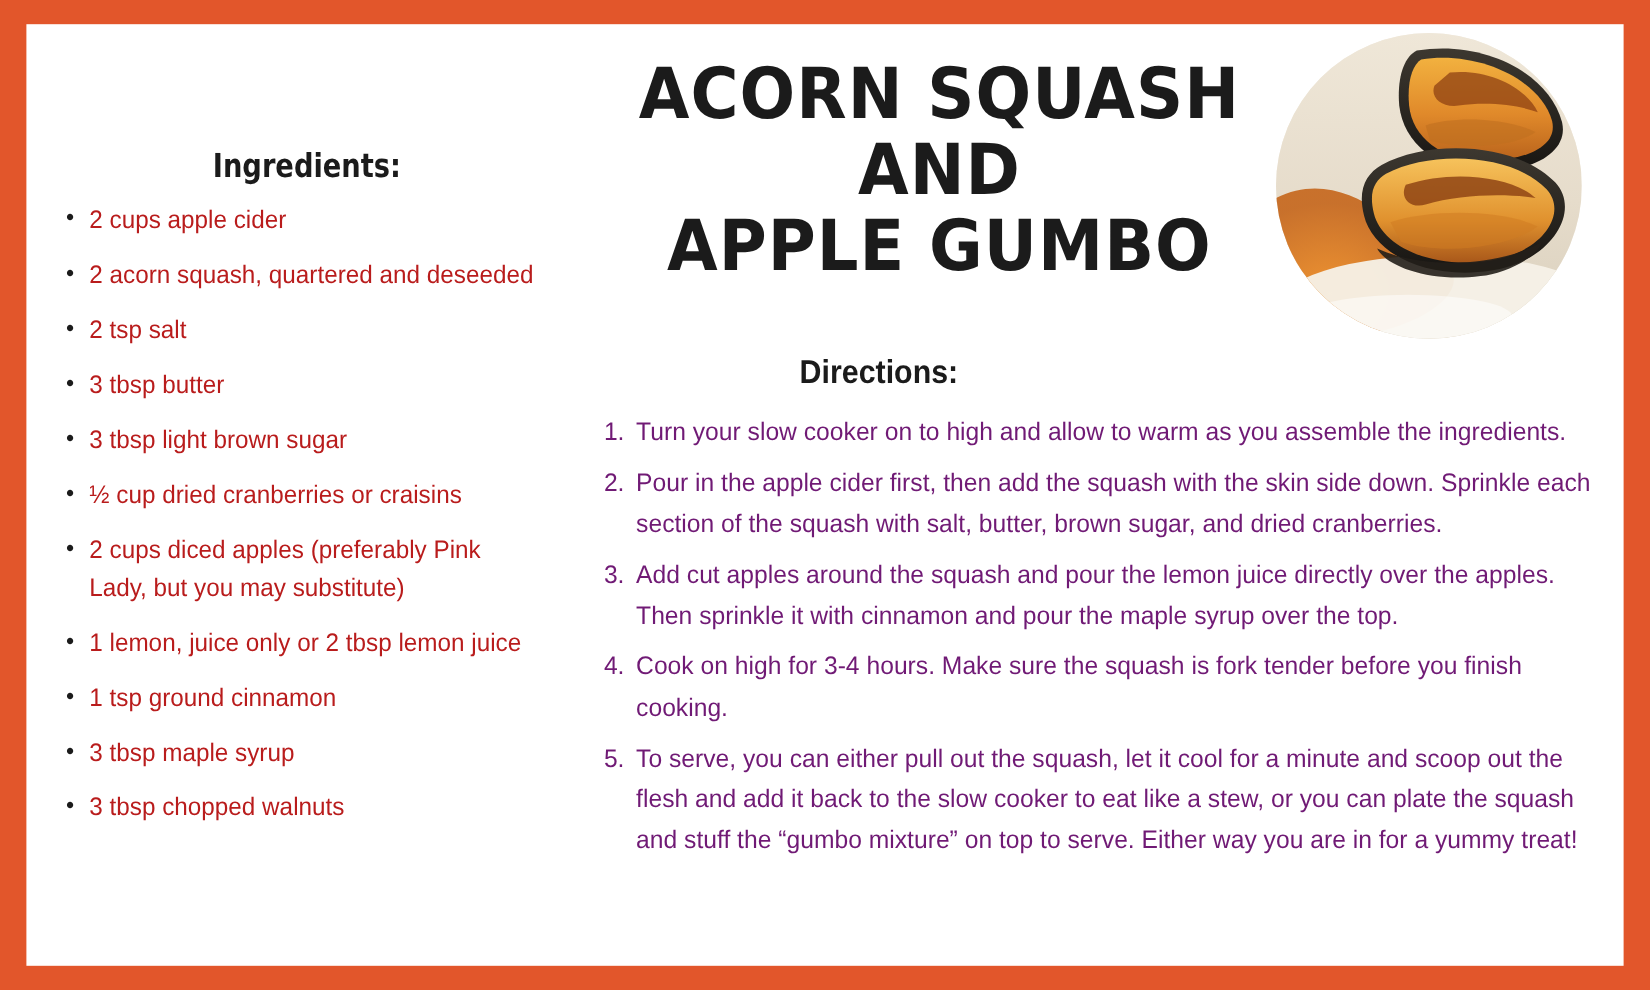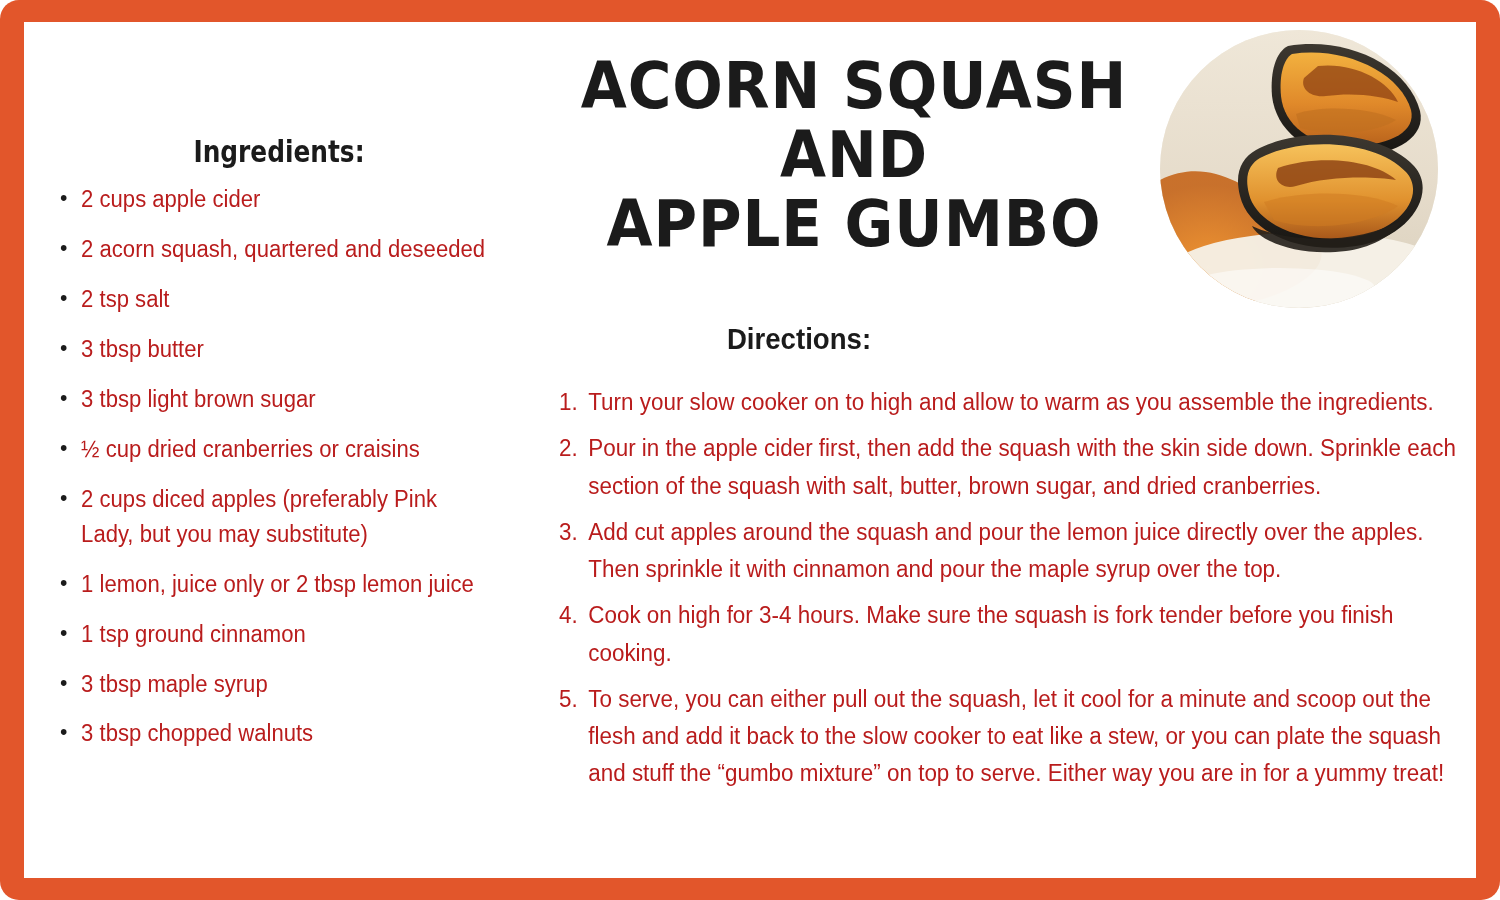--- a/index.html
+++ b/index.html
@@ -101,26 +101,26 @@
     font-size: 30px;
     font-weight: 700;
     color: #1b1b1b;
     transform: scaleX(0.92);
     transform-origin: center;
   }
   .dir-list {
     position: absolute;
     left: 525px; top: 352px;
     width: 920px;
-    margin: 10px;
+    margin: 0;
     padding: 0;
     list-style: none;
     counter-reset: step;
     font-size: 23px;
-    color: #b91c1c;
+    color: #701a75;
     line-height: 1.62;
   }
   .dir-list li {
     position: relative;
     padding-left: 30px;
     margin-bottom: 9px;
     transform: scaleX(0.975);
     transform-origin: left center;
   }
   .dir-list li::before {
@@ -149,21 +149,21 @@
     letter-spacing: 4px;
     color: #4e4e4e;
     font-family: "DejaVu Sans", sans-serif;
     transform: scaleX(0.95);
     transform-origin: left center;
   }
 </style>
 </head>
 <body>
 
-<div id="card" style="background: rgb(226, 86, 43); border-radius: 19px;">
+<div id="card" style="background: rgb(226, 86, 43);">
   <div id="inner">
 
     <div class="title">
       <span class="l1">ACORN SQUASH AND</span>
       <span class="l2">APPLE GUMBO</span>
     </div>
 
     <div class="photo-wrap">
       <svg viewBox="0 0 278 278" preserveAspectRatio="xMidYMid slice" aria-hidden="true">
         <defs>

